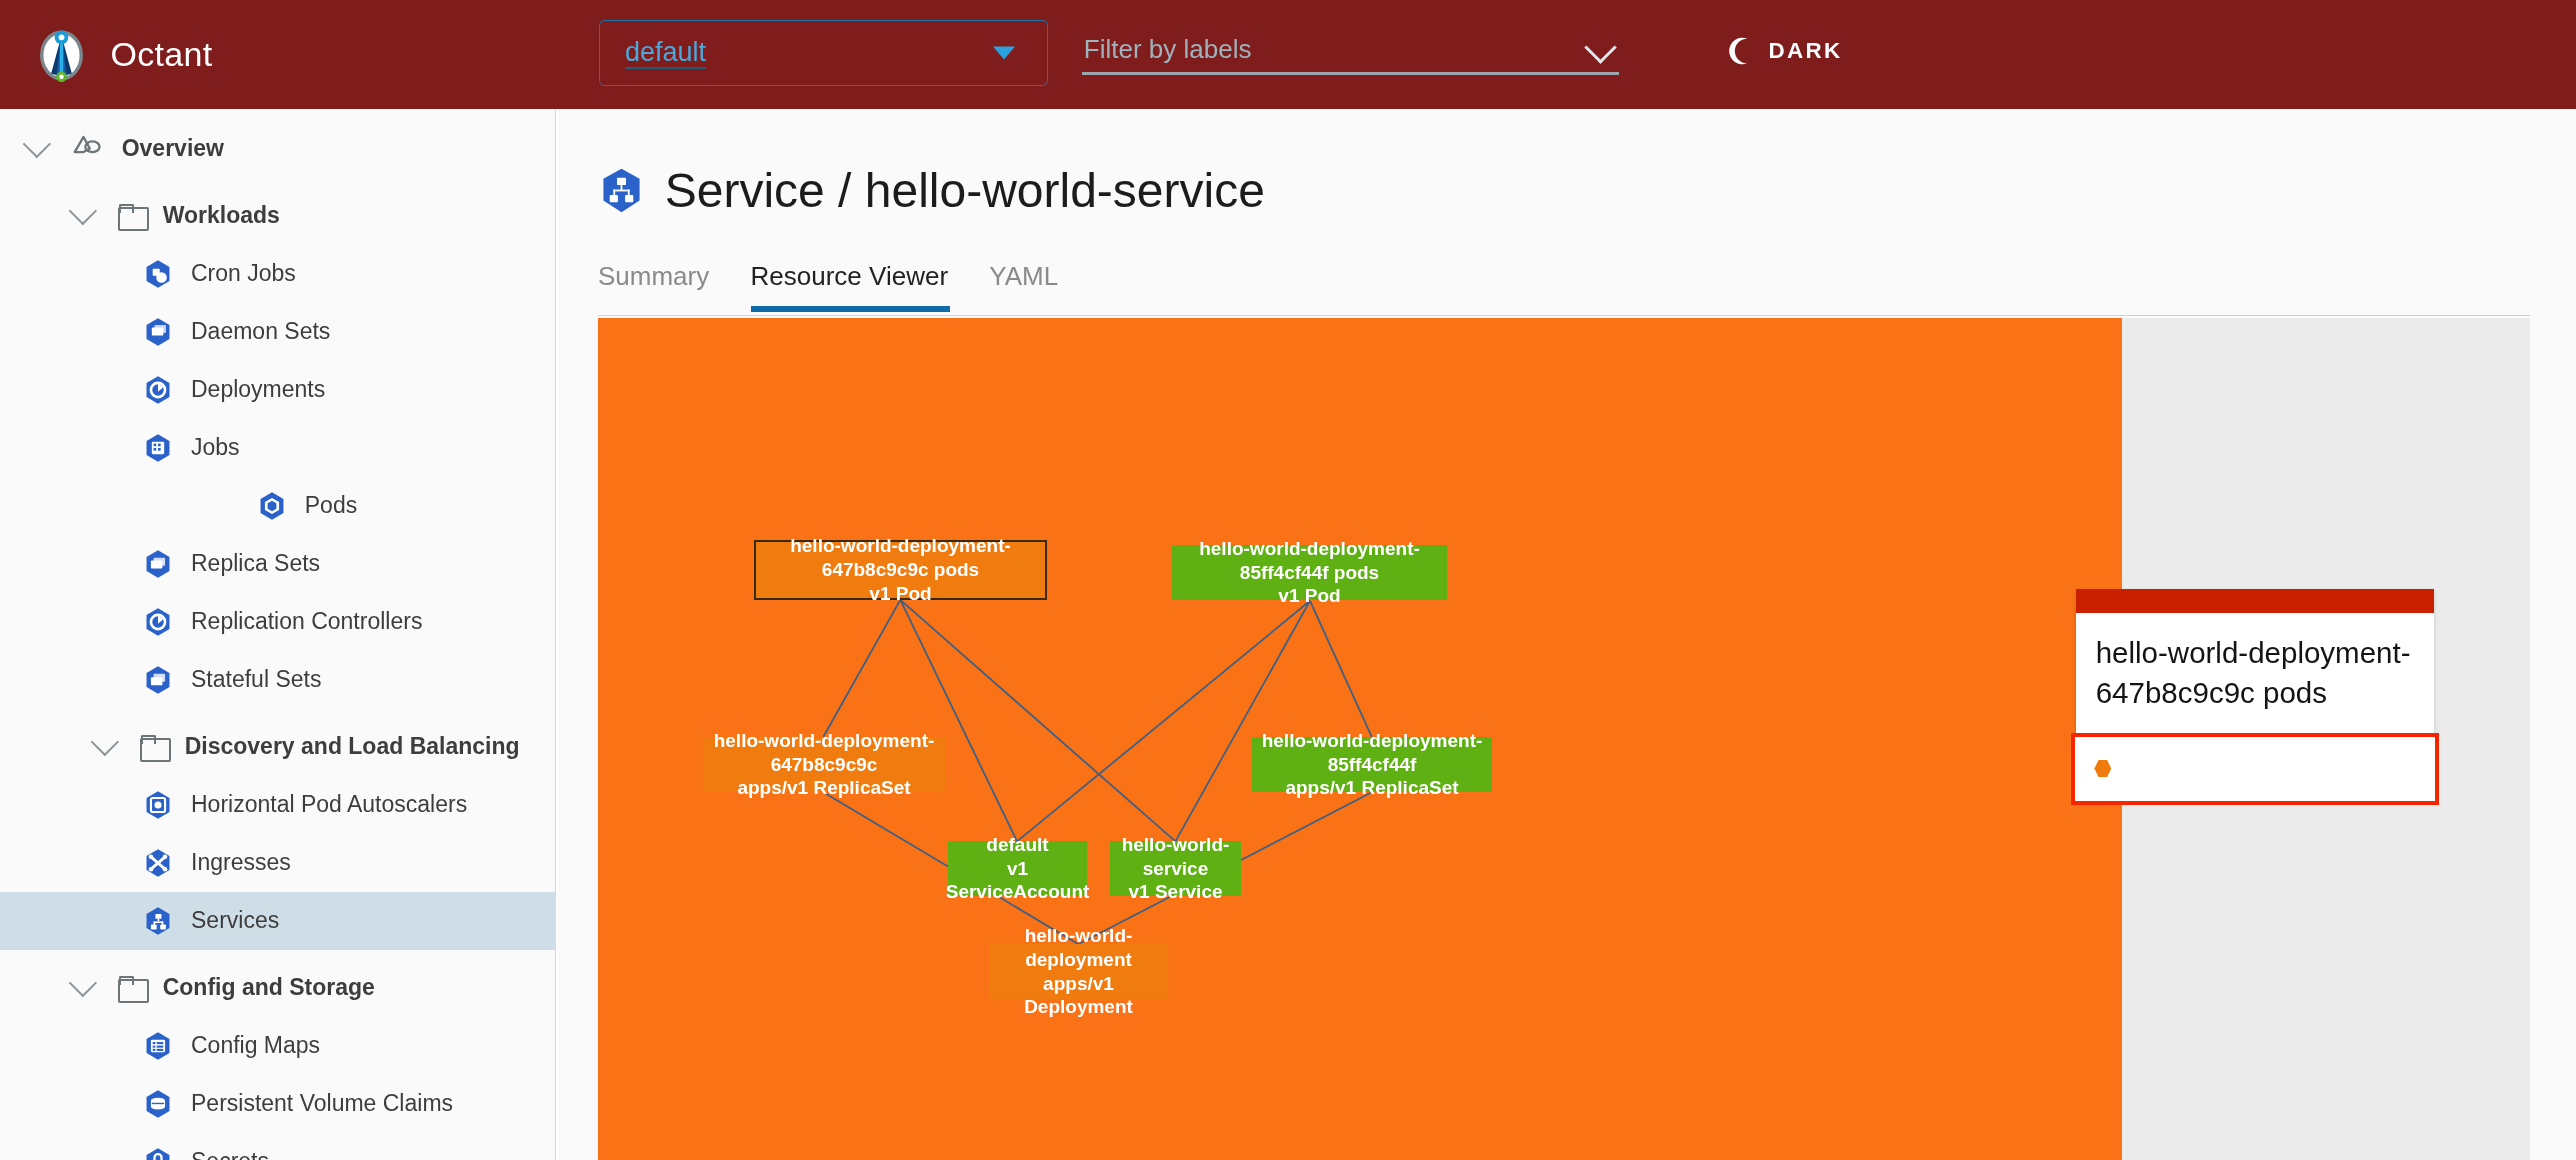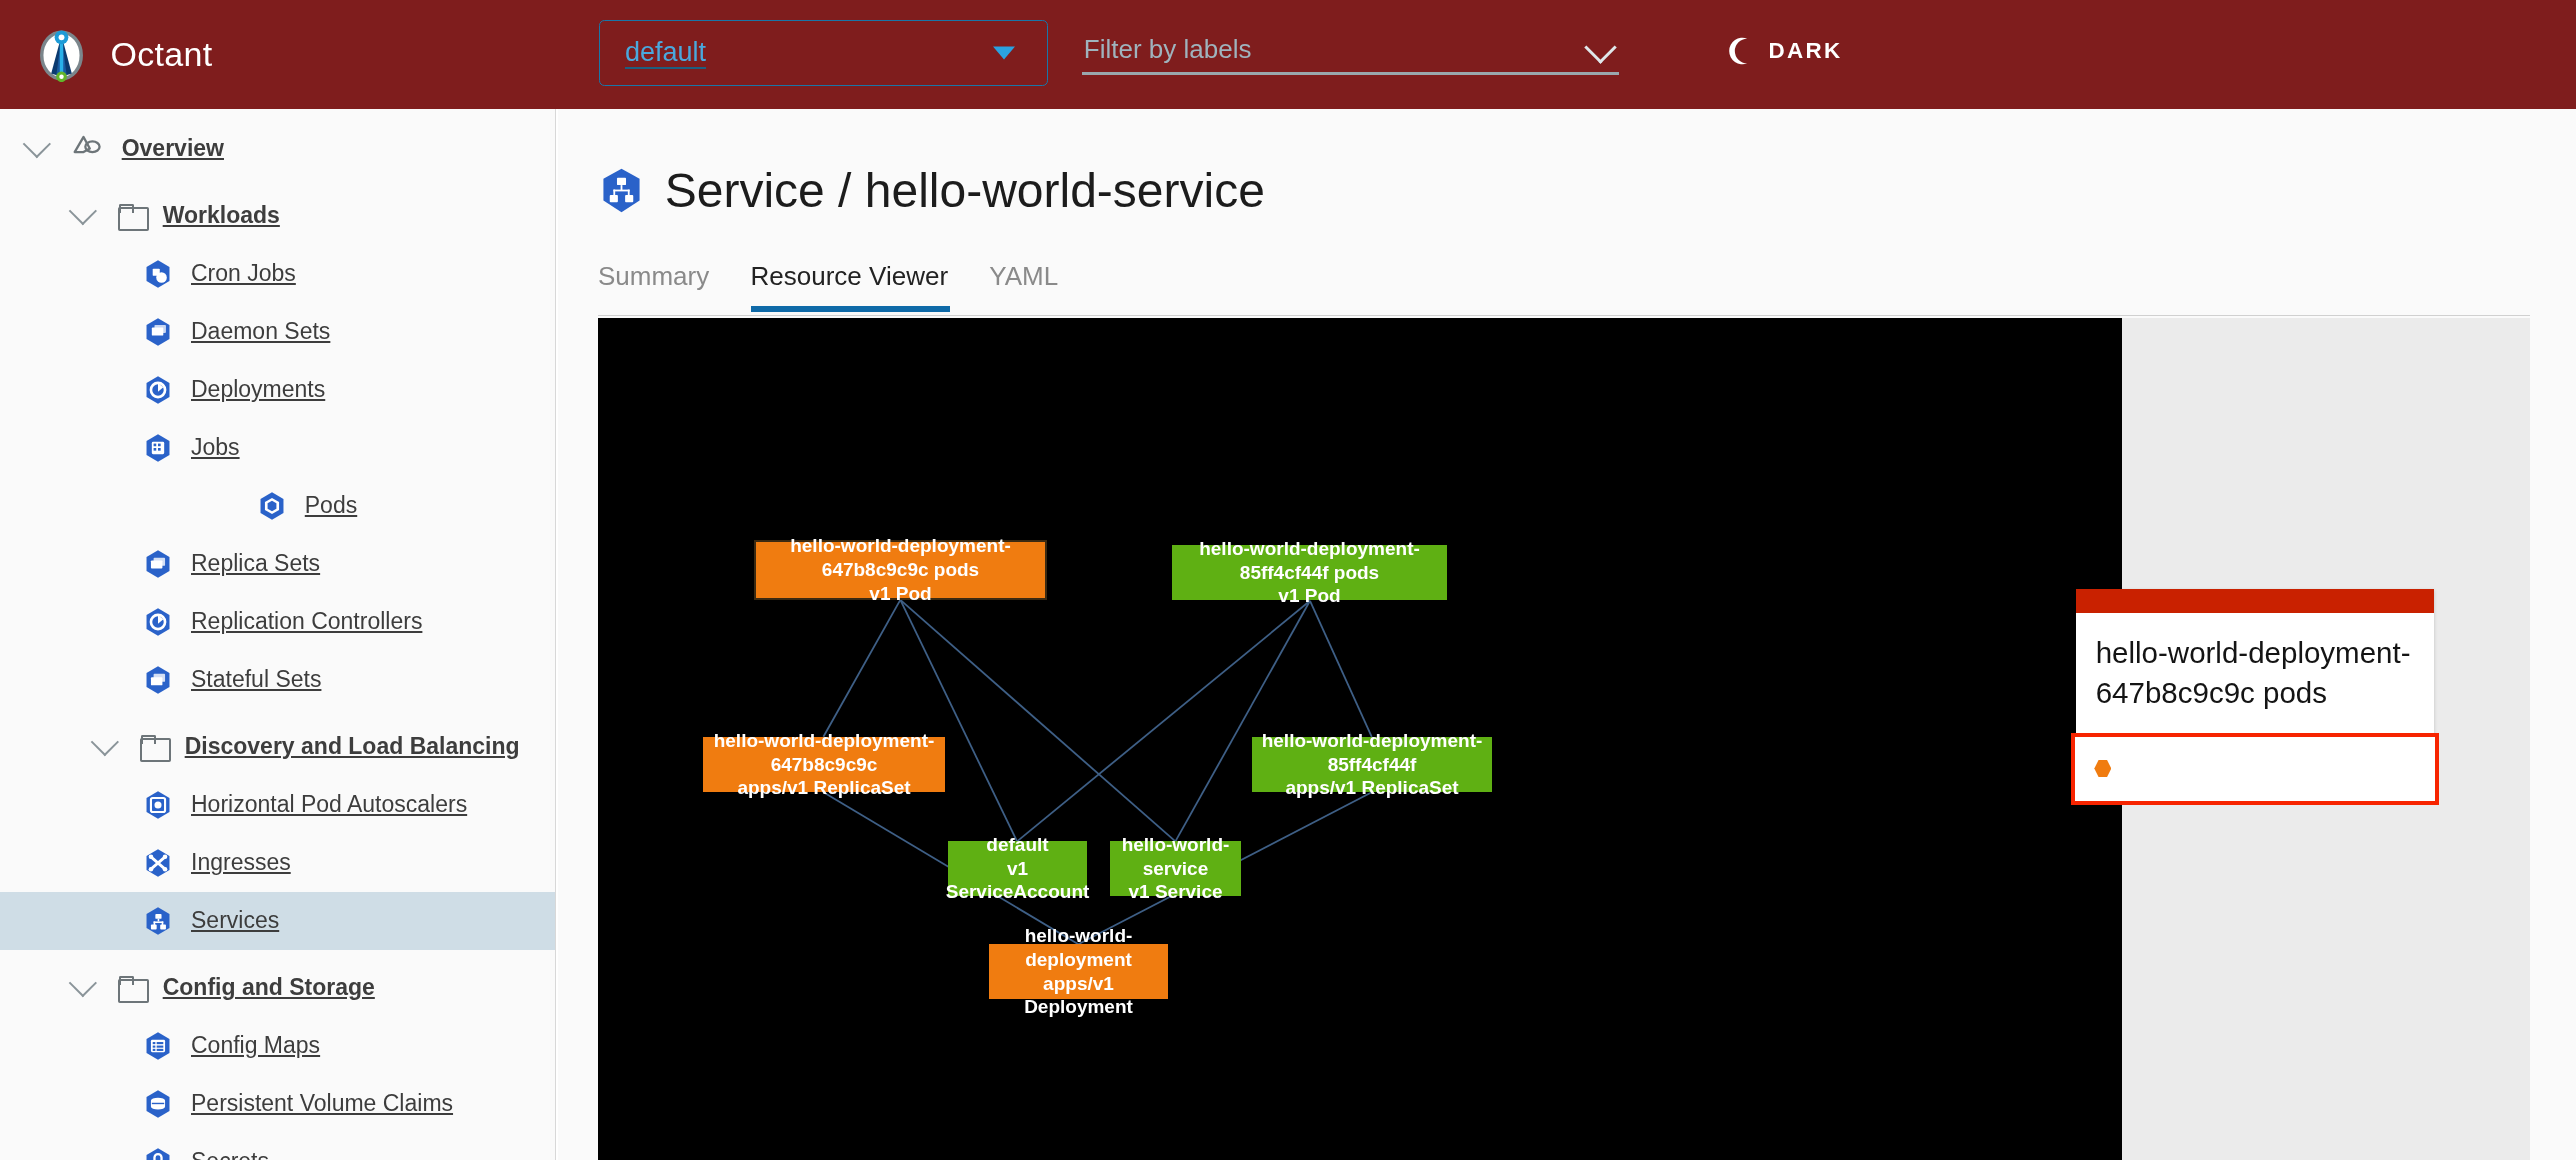--- a/index.html
+++ b/index.html
@@ -66,21 +66,21 @@
     transform:rotate(45deg); margin-left:5.4px; margin-top:-7.2px;
   }
 
   
   #sidebar {
     position:absolute; left:0; top:109px; width:556px; height:1051px;
     background:#fafafa; border-right:1.8px solid #d8d8d8; overflow:hidden;
   }
   .nav-row {
     position:relative; display:flex; align-items:center; height:58px;
-    font-size:23px; color:#3d3d3d; cursor:default; white-space:nowrap;text-decoration:underline;
+    font-size:23px; color:#3d3d3d; cursor:default; white-space:nowrap;
   }
   .nav-row.group { font-weight:700; }
   .nav-row.selected { background:#cfdde6; }
   .chev-d {
     width:19.7px;height:19.7px; border-right:2.7px solid #8a9499; border-bottom:2.7px solid #8a9499;
     transform:rotate(45deg); margin-top:-9px; flex:0 0 19.7px;
   }
   .folder {
     width:27px;height:22.4px; flex:0 0 27px; position:relative;
   }
@@ -116,21 +116,21 @@
     font-size:26px; color:#8a8a8a; padding:0 27px 18px 0; margin-right:14.3px;
     position:relative; cursor:pointer;
   }
   .tab.active { color:#222; }
   .tab.active:after {
     content:''; position:absolute; left:0; right:25px; bottom:-1.8px; height:5.4px; background:#0f6aa8;
   }
 
   #canvas {
     position:absolute; left:40px; top:209px; width:1932px; height:842px;
-    background:#000000;
+    background:#f97316;
     overflow:hidden;
   }
   #graph { position:absolute; left:0; top:0; width:1433px; height:842px; }
 
   .node {
     position:absolute; display:flex; align-items:center; justify-content:center;
     text-align:center; color:#ffffff; font-size:19px; font-weight:700;
     line-height:1.25; padding:3.6px 7.2px;
   }
   .node.orange { background:#f07c10; }

